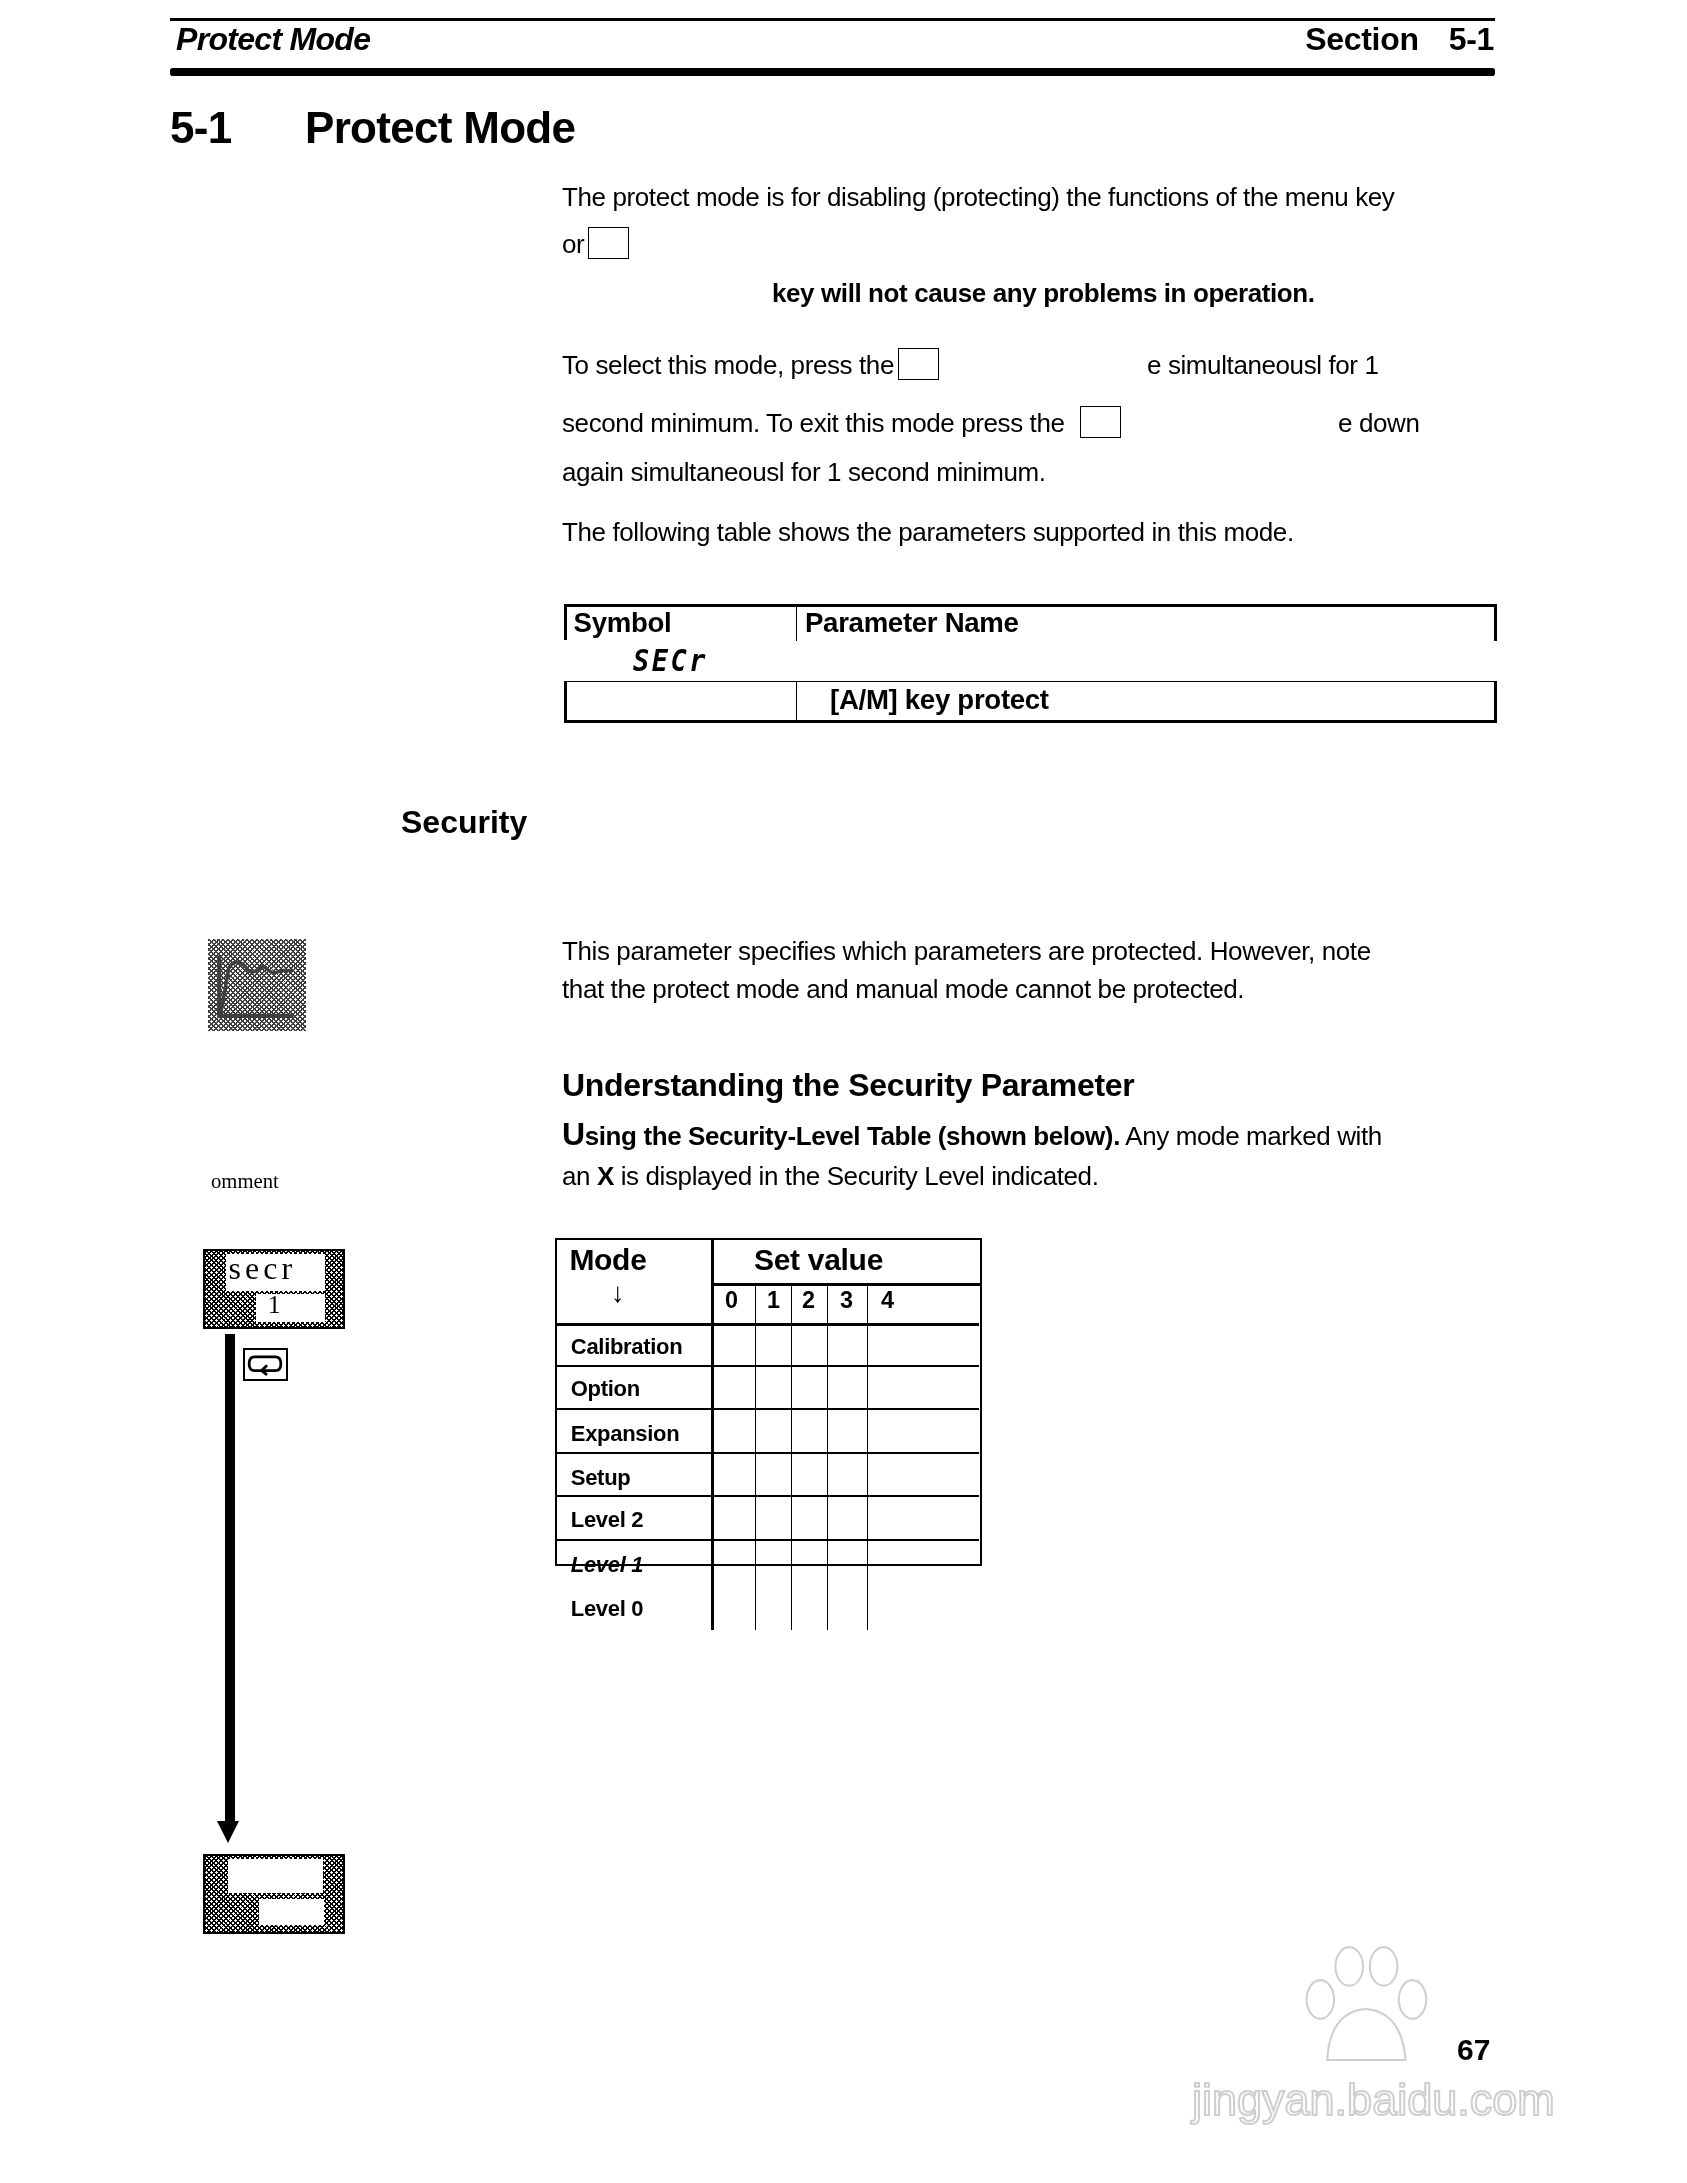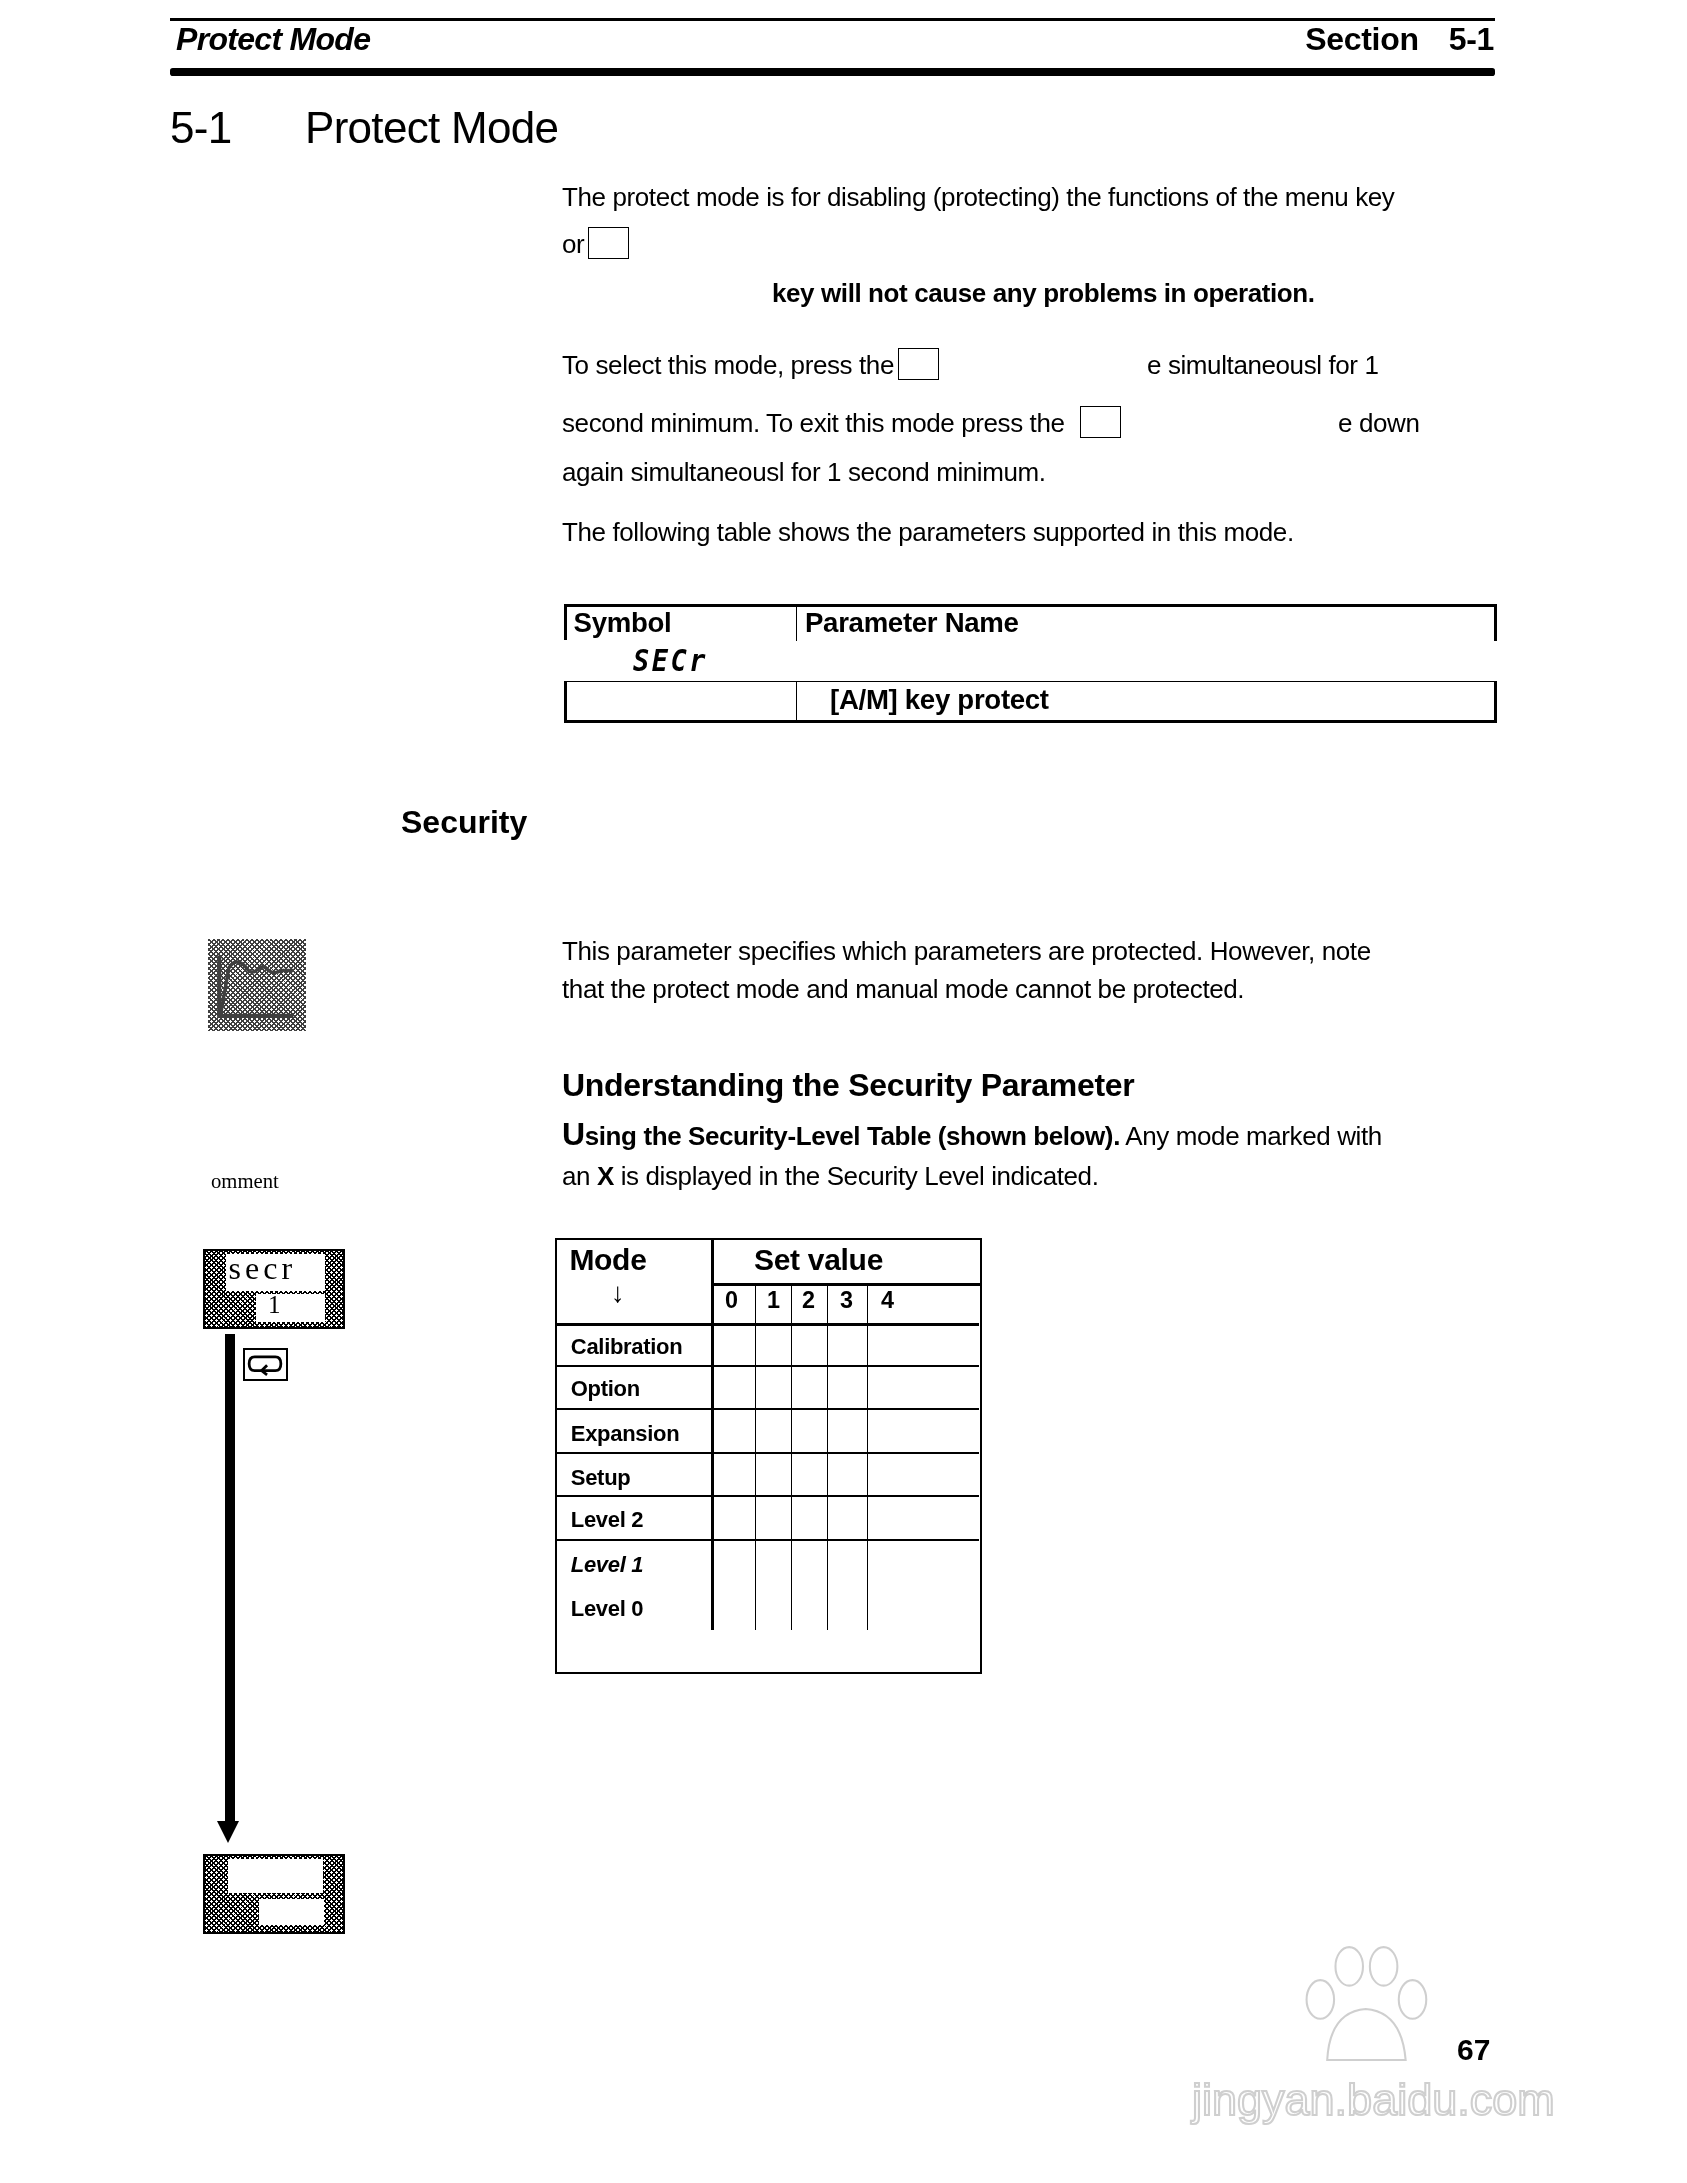--- a/index.html
+++ b/index.html
@@ -3,21 +3,21 @@
 <meta charset="utf-8">
 <style>
   * { margin: 0; padding: 0; box-sizing: border-box; }
   html, body { width: 1687px; height: 2183px; background: #ffffff; overflow: hidden; }
   body { position: relative; font-family: "Liberation Sans", sans-serif; color: #000; }
   .rule-thin { position: absolute; left: 170px; width: 1325px; top: 18px; height: 2.8px; background: #000; }
   .rule-thick { position: absolute; left: 170px; width: 1325px; top: 68px; height: 8.3px; background: #000; border-radius: 2.8px; }
   .hdr-left { position: absolute; left: 176px; top: 20.7px; font-size: 32px; font-weight: bold; font-style: italic; letter-spacing: -0.7px; }
   .hdr-right { position: absolute; right: 193px; top: 20.7px; font-size: 32px; font-weight: bold; letter-spacing: -0.3px; }
   .hdr-right span + span { margin-left: 30px; }
-  .title { position: absolute; left: 170px; top: 103px; font-size: 44px; font-weight: normal; letter-spacing: -0.7px; }
+  .title { position: absolute; left: 170px; top: 103px; font-size: 44px; font-weight: bold; letter-spacing: -0.7px; }
   .title .num { display: inline-block; width: 135px; }
   .body-text { position: absolute; left: 562px; font-size: 26px; line-height: 39px; letter-spacing: -0.4px; white-space: nowrap; }
   .keybox { display: inline-block; width: 41px; height: 32px; border: 1.4px solid #000; vertical-align: middle; margin: 0 4.1px; position: relative; top: -2.8px; }
   
   .ptable { position: absolute; left: 564px; top: 604px; width: 933px; height: 119px; }
   .ptable .top { position: absolute; left: 0; top: 0; width: 100%; height: 2.8px; background: #000; }
   .ptable .lside-top { position: absolute; left: 0; top: 0; width: 2.8px; height: 36px; background: #000; }
   .ptable .rside-top { position: absolute; right: 0; top: 0; width: 3.4px; height: 37px; background: #000; }
   .ptable .divider { position: absolute; left: 232px; top: 0; width: 1.4px; height: 119px; background: #000; }
   .ptable .divider-gap { position: absolute; left: 232px; top: 37px; width: 2.1px; height: 40px; background: #fff; }
@@ -30,21 +30,21 @@
   .ptable .sym { position: absolute; left: 69px; top: 39px; font-family: "DejaVu Sans Mono", monospace; font-size: 30px; font-weight: bold; font-style: italic; letter-spacing: 2.8px; transform: scaleX(0.9); transform-origin: left; }
   .ptable .pname { position: absolute; left: 266px; top: 80px; font-size: 27.6px; font-weight: bold; letter-spacing: -0.3px; }
   .security-h { position: absolute; left: 401px; top: 804px; font-size: 32px; font-weight: bold; }
   .pid-icon { position: absolute; left: 208px; top: 939px; width: 98px; height: 92px; }
   .comment { position: absolute; left: 211px; top: 1170px; font-family: "Liberation Serif", serif; font-size: 20.7px; }
   .sub-h { position: absolute; left: 562px; top: 1067px; font-size: 32px; font-weight: bold; letter-spacing: -0.3px; }
   .sub-p { position: absolute; left: 562px; top: 1114px; font-size: 26px; line-height: 40px; letter-spacing: -0.4px; white-space: nowrap; }
   .sub-p b { font-weight: bold; }
   .sub-p .big-u { font-size: 32px; }
   
-  .stable { position: absolute; left: 555px; top: 1238px; width: 427px; height: 436px; border: 2.8px solid #000; }
+  .stable { position: absolute; left: 555px; top: 1238px; width: 427px; height: 328px; border: 2.8px solid #000; }
   .stable .vline { position: absolute; background: #000; }
   .stable .hline { position: absolute; background: #000; }
   .stable .txt { position: absolute; font-weight: bold; letter-spacing: -0.3px; }
   .stable .mode-h { left: 12.4px; top: 2.8px; font-size: 30px; }
   .stable .arrow { left: 54px; top: 37px; font-size: 27.6px; font-weight: normal; }
   .stable .sv-h { left: 197px; top: 2.8px; font-size: 30px; }
   .stable .col { top: 47px; font-size: 23.4px; }
   .stable .row-lbl { left: 13.8px; font-size: 22px; }
   
   .dither { background-color: #fff; background-image:

